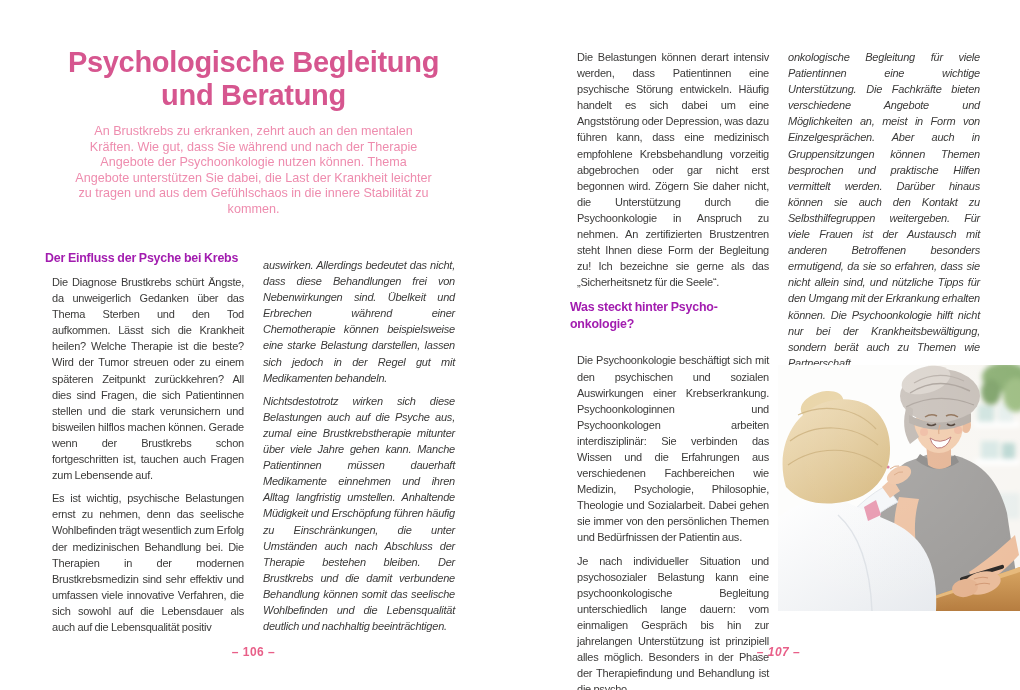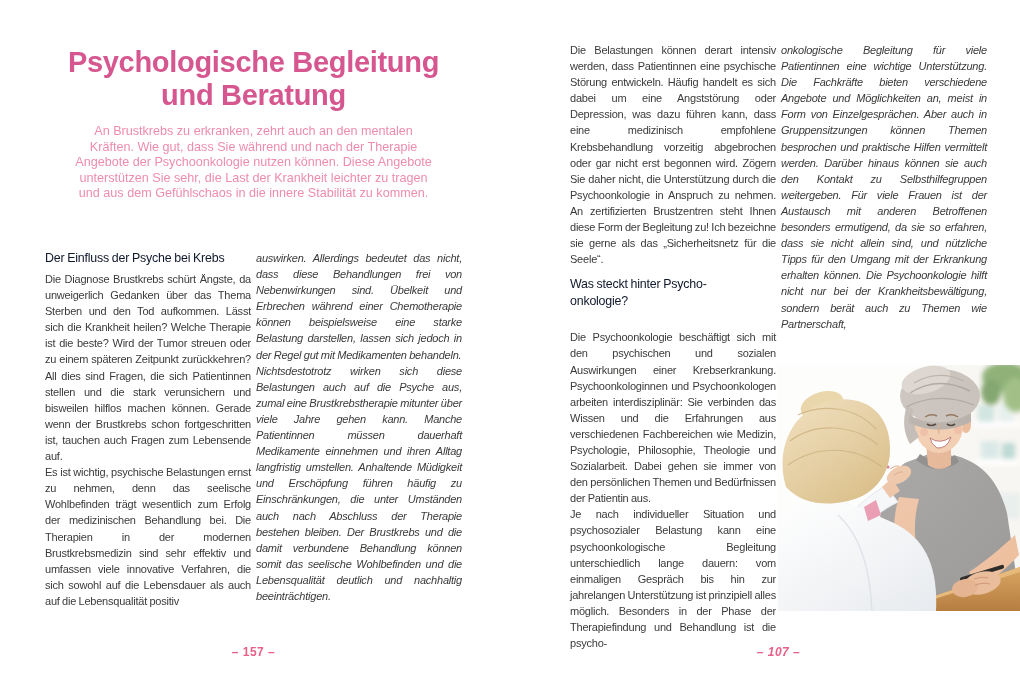--- a/index.html
+++ b/index.html
@@ -17,28 +17,28 @@
     position:absolute;left:72px;top:124px;width:363px;
     text-align:center;color:#ee8cae;
     font-size:12.6px;line-height:15.6px;font-weight:500;margin:0;
   }
 
   .col{
     position:absolute;width:206px;
     color:#3b3a39;font-size:11px;line-height:16.1px;
     letter-spacing:-0.22px;word-spacing:-0.4px;text-align:justify;
   }
-  .col p{margin:0;}
+  .col p{margin:7px;}
   .col-l1{left:45px;top:250px;}
   .col-l2{left:256px;top:250px;font-style:italic;}
   .col-r1{left:570px;top:42px;}
   .col-r2{left:781px;top:42px;font-style:italic;}
 
   .subheading{
-    color:#0f172a;font-weight:normal;font-size:12.4px;line-height:17px;
+    color:#a21caf;font-weight:bold;font-size:12.4px;line-height:17px;
     letter-spacing:-0.2px;margin:0;white-space:pre-line;text-align:left;
   }
   .subheading.nowrap{white-space:nowrap;}
   .subheading.inner{margin-top:9px;margin-bottom:19px;}
   .col-l1 .subheading{margin-bottom:4px;}
 
   .pagenum{
     position:absolute;top:645px;width:417px;text-align:center;
     color:#e85f88;font-weight:bold;font-size:12px;letter-spacing:0.5px;
   }
@@ -51,34 +51,34 @@
   }
   .photo svg{display:block;width:100%;height:100%;}
 </style>
 </head>
 <body>
 
 <div class="spread">
 
   <h1 class="page-title">Psychologische Begleitung
 und Beratung</h1>
-  <p class="intro">An Brustkrebs zu erkranken, zehrt auch an den mentalen Kräften. Wie gut, dass Sie während und nach der Therapie Angebote der Psychoonkologie nutzen können. Diese Angebote unterstützen Sie sehr, die Last der Krankheit leichter zu tragen und aus dem Gefühlschaos in die innere Stabilität zu kommen.</p>
+  <p class="intro">An Brustkrebs zu erkranken, zehrt auch an den mentalen Kräften. Wie gut, dass Sie während und nach der Therapie Angebote der Psychoonkologie nutzen können. Thema Angebote unterstützen Sie dabei, die Last der Krankheit leichter zu tragen und aus dem Gefühlschaos in die innere Stabilität zu kommen.</p>
 
   <div class="col col-l1">
     <h2 class="subheading nowrap">Der Einfluss der Psyche bei Krebs</h2>
     <p>Die Diagnose Brustkrebs schürt Ängste, da unweigerlich Gedanken über das Thema Sterben und den Tod aufkommen. Lässt sich die Krankheit heilen? Welche Therapie ist die beste? Wird der Tumor streuen oder zu einem späteren Zeitpunkt zurückkehren? All dies sind Fragen, die sich Patientinnen stellen und die stark verunsichern und bisweilen hilflos machen können. Gerade wenn der Brustkrebs schon fortgeschritten ist, tauchen auch Fragen zum Lebensende auf.</p>
     <p>Es ist wichtig, psychische Belastungen ernst zu nehmen, denn das seelische Wohlbefinden trägt wesentlich zum Erfolg der medizinischen Behandlung bei. Die Therapien in der modernen Brustkrebsmedizin sind sehr effektiv und umfassen viele innovative Verfahren, die sich sowohl auf die Lebensdauer als auch auf die Lebensqualität positiv</p>
   </div>
 
   <div class="col col-l2">
     <p>auswirken. Allerdings bedeutet das nicht, dass diese Behandlungen frei von Nebenwirkungen sind. Übelkeit und Erbrechen während einer Chemotherapie können beispielsweise eine starke Belastung darstellen, lassen sich jedoch in der Regel gut mit Medikamenten behandeln.</p>
     <p>Nichtsdestotrotz wirken sich diese Belastungen auch auf die Psyche aus, zumal eine Brustkrebstherapie mitunter über viele Jahre gehen kann. Manche Patientinnen müssen dauerhaft Medikamente einnehmen und ihren Alltag langfristig umstellen. Anhaltende Müdigkeit und Erschöpfung führen häufig zu Einschränkungen, die unter Umständen auch nach Abschluss der Therapie bestehen bleiben. Der Brustkrebs und die damit verbundene Behandlung können somit das seelische Wohlbefinden und die Lebensqualität deutlich und nachhaltig beeinträchtigen.</p>
   </div>
 
-  <div class="pagenum pagenum-left">– 157 –</div>
+  <div class="pagenum pagenum-left">– 106 –</div>
 
   <div class="col col-r1">
     <p>Die Belastungen können derart intensiv werden, dass Patientinnen eine psychische Störung entwickeln. Häufig handelt es sich dabei um eine Angststörung oder Depression, was dazu führen kann, dass eine medizinisch empfohlene Krebsbehandlung vorzeitig abgebrochen oder gar nicht erst begonnen wird. Zögern Sie daher nicht, die Unterstützung durch die Psychoonkologie in Anspruch zu nehmen. An zertifizierten Brustzentren steht Ihnen diese Form der Begleitung zu! Ich bezeichne sie gerne als das „Sicherheitsnetz für die Seele“.</p>
     <h2 class="subheading inner">Was steckt hinter Psycho-
 onkologie?</h2>
     <p>Die Psychoonkologie beschäftigt sich mit den psychischen und sozialen Auswirkungen einer Krebserkrankung. Psychoonkologinnen und Psychoonkologen arbeiten interdisziplinär: Sie verbinden das Wissen und die Erfahrungen aus verschiedenen Fachbereichen wie Medizin, Psychologie, Philosophie, Theologie und Sozialarbeit. Dabei gehen sie immer von den persönlichen Themen und Bedürfnissen der Patientin aus.</p>
     <p>Je nach individueller Situation und psychosozialer Belastung kann eine psychoonkologische Begleitung unterschiedlich lange dauern: vom einmaligen Gespräch bis hin zur jahrelangen Unterstützung ist prinzipiell alles möglich. Besonders in der Phase der Therapiefindung und Behandlung ist die psycho-</p>
   </div>
 
   <div class="col col-r2">

